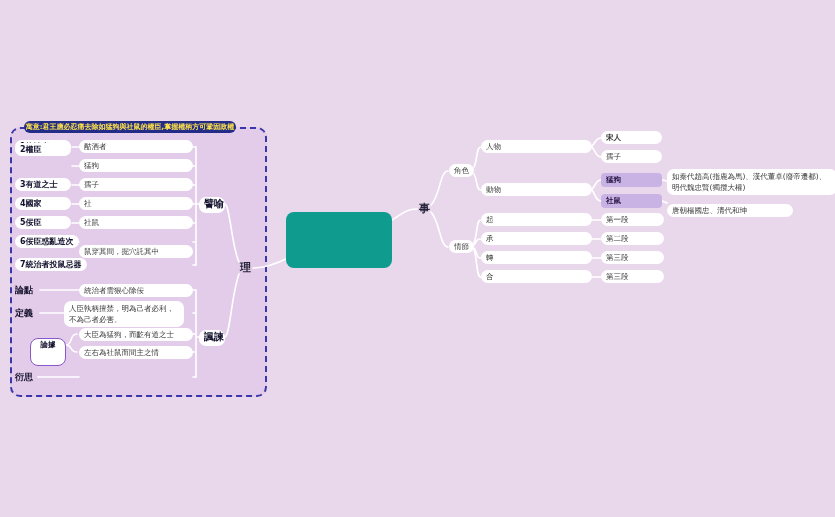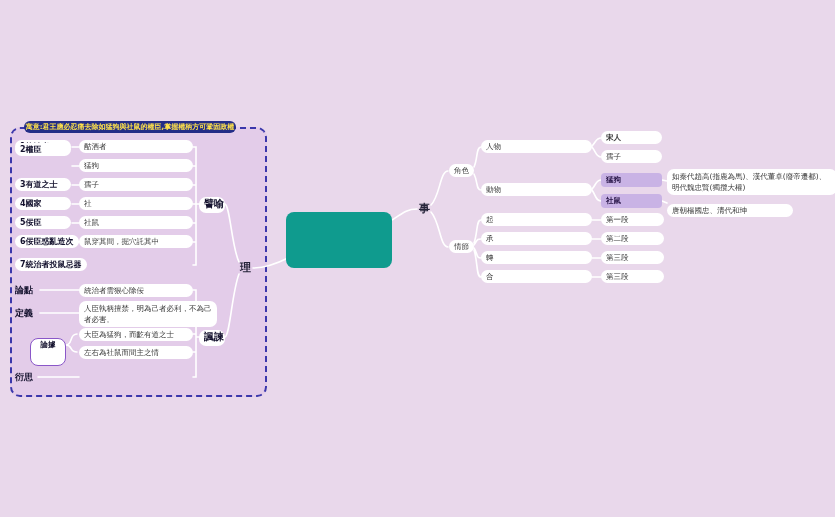--- a/index.html
+++ b/index.html
@@ -45,27 +45,27 @@
   <div class="pill" style="left:79px;top:140px;width:114px;">酤酒者</div>
   <div class="pill bold" style="left:15px;top:143px;min-width:56px;">2權臣</div>
   <div class="pill" style="left:79px;top:159px;width:114px;">猛狗</div>
   <div class="pill bold" style="left:15px;top:178px;min-width:56px;">3有道之士</div>
   <div class="pill" style="left:79px;top:178px;width:114px;">孺子</div>
   <div class="pill bold" style="left:15px;top:197px;min-width:56px;">4國家</div>
   <div class="pill" style="left:79px;top:197px;width:114px;">社</div>
   <div class="pill bold" style="left:15px;top:216px;min-width:56px;">5佞臣</div>
   <div class="pill" style="left:79px;top:216px;width:114px;">社鼠</div>
   <div class="pill bold" style="left:15px;top:235px;min-width:56px;">6佞臣惑亂造次</div>
-  <div class="pill" style="left:79px;top:235px;width:114px;">鼠穿其間，掘穴託其中</div>
+  <div class="pill" style="left:79px;top:245px;width:114px;">鼠穿其間，掘穴託其中</div>
   <div class="pill bold" style="left:15px;top:258px;min-width:56px;">7統治者投鼠忌器</div>
 
   <div class="section-label" style="left:15px;top:283px;">論點</div>
   <div class="pill" style="left:79px;top:284px;width:114px;">統治者需狠心除佞</div>
   <div class="section-label" style="left:15px;top:306px;">定義</div>
-  <div class="pill multi" style="left:79px;top:301px;width:138px;">人臣執柄擅禁，明為己者必利，不為己者必害。</div>
+  <div class="pill multi" style="left:64px;top:301px;width:120px;">人臣執柄擅禁，明為己者必利，不為己者必害。</div>
   <div class="pill lunju" style="left:30px;top:338px;width:36px;">論據</div>
   <div class="pill" style="left:79px;top:328px;width:114px;">大臣為猛狗，而齕有道之士</div>
   <div class="pill" style="left:79px;top:346px;width:114px;">左右為社鼠而間主之情</div>
   <div class="section-label" style="left:15px;top:370px;">衍思</div>
 
   <div class="pill summary" style="left:199px;top:197px;width:26px;">譬喻</div>
   <div class="pill summary" style="left:199px;top:330px;width:26px;">諷諫</div>
 
   <div class="free-label" style="left:240px;top:261px;">理</div>
   <div class="central"></div>

